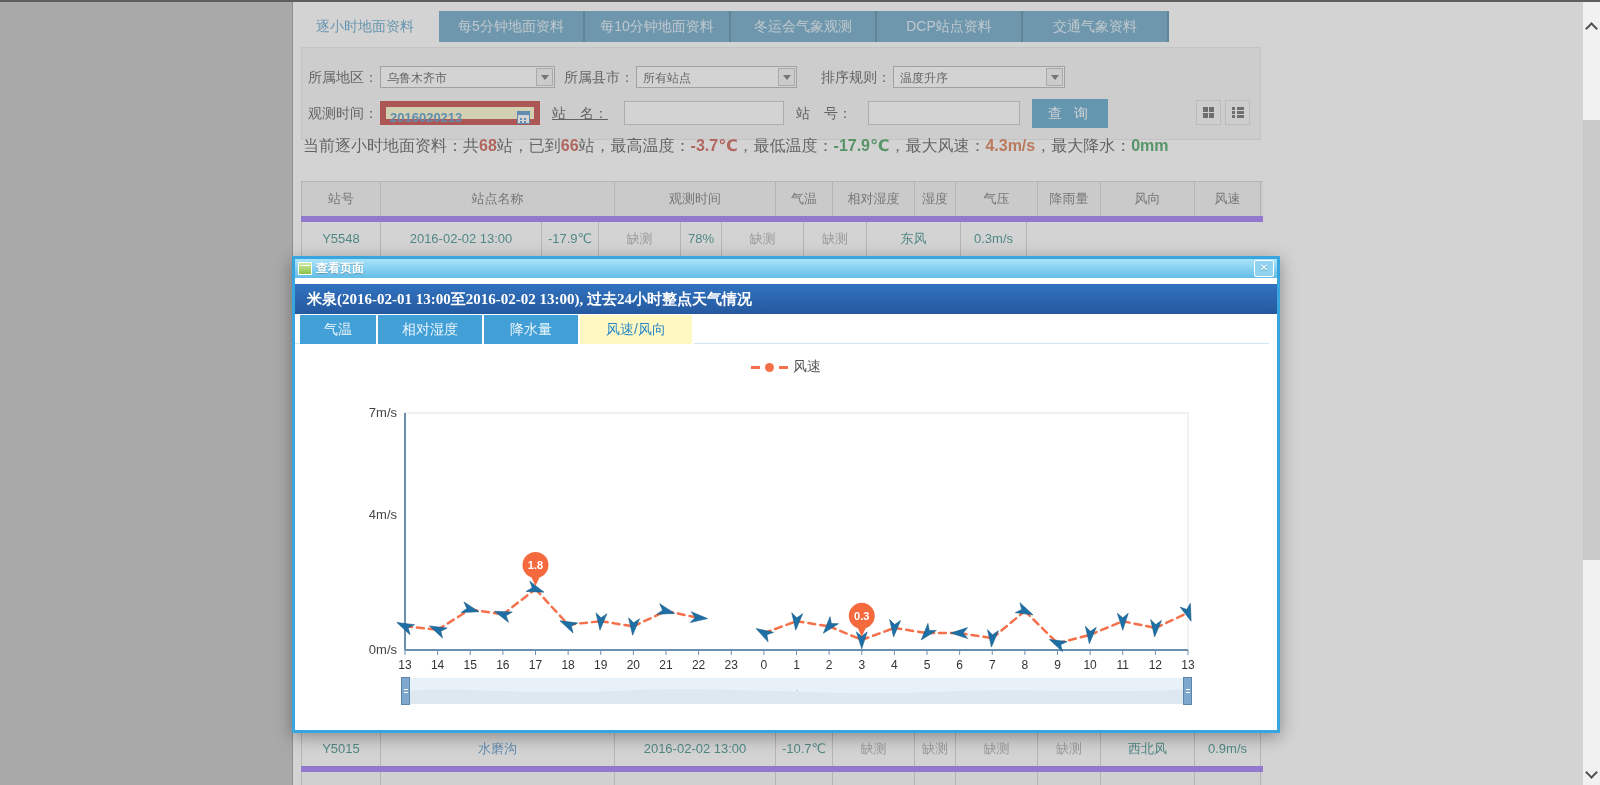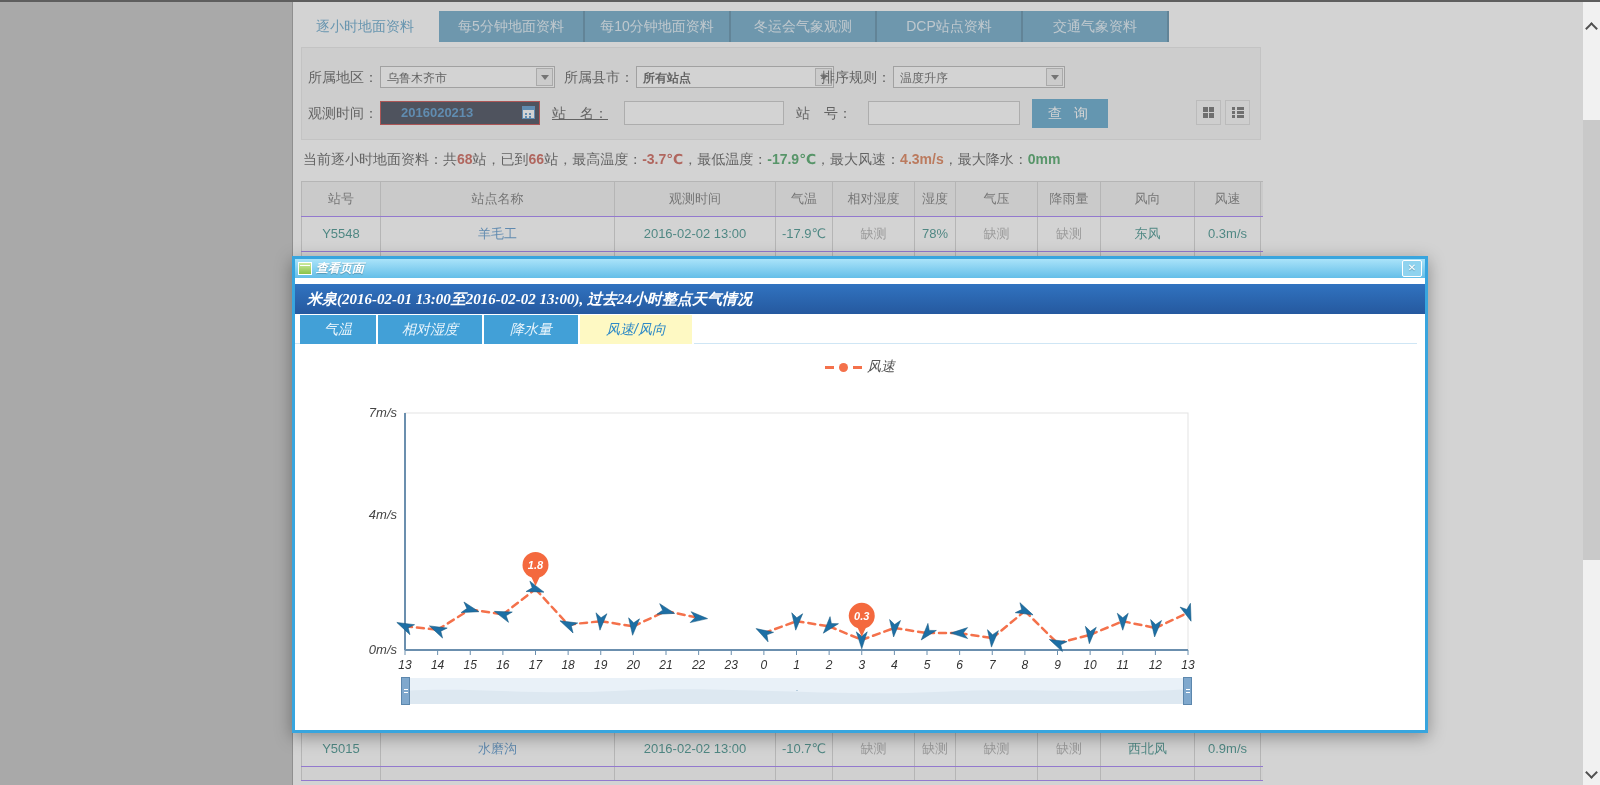--- a/index.html
+++ b/index.html
@@ -18,62 +18,62 @@
   .filter-panel{position:absolute;left:8px;top:45px;width:960px;height:93px;background:#f5f5f5;
                 border:1px solid #e2e2e2;box-sizing:border-box;}
   .flabel{position:absolute;font-size:14px;color:#333;}
   .sel{position:absolute;height:22px;background:#fff;border:1px solid #a5a5a5;font-size:12px;
        color:#333;line-height:22px;padding-left:6px;box-sizing:border-box;}
   .sel .dd{position:absolute;right:1px;top:1px;width:17px;height:18px;border:1px solid #b5b5b5;
            background:#f0f0f0;display:flex;align-items:center;justify-content:center;box-sizing:border-box;}
   .dd-arrow{width:0;height:0;border-left:4px solid transparent;border-right:4px solid transparent;
             border-top:5px solid #555;}
   .tinput{position:absolute;height:24px;background:#fff;border:1px solid #bbb;box-sizing:border-box;}
-  .date-input{position:absolute;height:24px;background:#0f172a;border:1px solid #b91c1c;box-sizing:border-box;
-              color:#2f7fc1;font-weight:bold;font-size:13px;line-height:22px;padding-left:20px;}
+  .date-input{position:absolute;height:24px;background:#fef9c3;border:6px solid #b91c1c;box-sizing:border-box;
+              color:#2f7fc1;font-weight:bold;font-size:13px;line-height:22px;padding-left:4px;}
   .icon-cal{position:absolute;right:4px;top:4px;width:13px;height:13px;border:1px solid #2f7fc1;background:#fff;box-sizing:border-box;}
   .icon-cal::before{content:"";position:absolute;left:0;top:0;right:0;height:3px;background:#2f7fc1;}
   .icon-cal::after{content:"";position:absolute;left:2px;top:6px;width:2px;height:2px;background:#2f7fc1;
                    box-shadow:4px 0 0 #2f7fc1,0 3px 0 #2f7fc1,4px 3px 0 #2f7fc1;}
   .btn-search{position:absolute;width:76px;height:29px;background:#3590c0;color:#fff;font-size:14px;
               text-align:center;line-height:29px;letter-spacing:4px;}
   .vt{position:absolute;width:25px;height:25px;border:1px solid #d4d4d4;background:#f6f6f6;
       display:flex;align-items:center;justify-content:center;box-sizing:border-box;}
   .icon-grid{position:relative;width:11px;height:11px;}
   .icon-grid::before{content:"";position:absolute;left:0;top:0;width:5px;height:5px;background:#4a4a4a;
                      box-shadow:6px 0 0 #4a4a4a,0 6px 0 #4a4a4a,6px 6px 0 #4a4a4a;}
   .icon-list{position:relative;width:12px;height:11px;}
   .icon-list::before{content:"";position:absolute;left:0;top:0;width:3px;height:3px;background:#4a4a4a;
                      box-shadow:0 4px 0 #4a4a4a,0 8px 0 #4a4a4a;}
   .icon-list::after{content:"";position:absolute;left:5px;top:0;width:7px;height:3px;background:#4a4a4a;
                     box-shadow:0 4px 0 #4a4a4a,0 8px 0 #4a4a4a;}
 
-  .summary{position:absolute;left:10px;top:149px;font-size:14px;color:#333;white-space:nowrap;}
+  .summary{position:absolute;left:10px;top:134px;font-size:16px;color:#333;white-space:nowrap;}
   .c-red{color:#c0392b;font-weight:bold;}
   .c-green{color:#1e8e3e;font-weight:bold;}
   .c-orange{color:#d35e2a;font-weight:bold;}
 
   .tblock{position:absolute;left:8px;width:962px;box-sizing:border-box;}
   #table-top{top:179px;}
   #table-bottom{top:730px;}
-  .trow{display:flex;height:34px;border-bottom:1px solid #8b5cf6;background:#fff;}
+  .trow{display:flex;height:34px;border-bottom:6px solid #8b5cf6;background:#fff;}
   .trow.thead{background:#efefef;border-top:1px solid #c9c9c9;}
   .trow.partial{height:13px;background:#fafafa;}
   .tcell{box-sizing:border-box;border-right:1px solid #c9c9c9;font-size:13px;color:#0f766e;
          text-align:center;line-height:33px;overflow:hidden;white-space:nowrap;}
   .tcell:first-child{border-left:1px solid #c9c9c9;}
   .thead .tcell{color:#555;}
   .tlink{color:#2e7bbf;}
   .tmuted{color:#9a9a9a;}
 
   #overlay{position:absolute;left:0;top:0;width:1291px;height:783px;background:rgba(158,158,158,0.45);z-index:50;}
 
   
-  #modal{position:absolute;left:292px;top:256px;width:1136px;height:477px;background:#fff;
-         border:3px solid #38a5de;box-sizing:border-box;z-index:100;box-shadow:0 4px 16px rgba(0,0,0,0.35);font-style:italic;}
+  #modal{position:absolute;left:292px;top:256px;width:988px;height:477px;background:#fff;
+         border:3px solid #38a5de;box-sizing:border-box;z-index:100;box-shadow:0 4px 16px rgba(0,0,0,0.35);}
   .m-titlebar{position:absolute;left:0;top:0;right:0;height:19px;
               background:linear-gradient(rgba(151,221,248,0.82),rgba(66,176,227,0.82));
               display:flex;align-items:center;padding:0 3px;color:#fff;font-size:12px;font-weight:bold;
               text-shadow:0 1px 1px rgba(0,0,0,0.25);}
   .tb-icon{width:12px;height:11px;border:1px solid #fff;background:linear-gradient(#cdeaa0,#8bc34a);
            margin-right:4px;position:relative;}
   .tb-icon::before{content:"";position:absolute;left:1px;top:2px;right:1px;height:1px;background:#fff;}
   .m-close{margin-left:auto;width:18px;height:15px;background:#8fd3ef;border:1px solid #fff;border-radius:2px;
            color:#fff;font-size:10px;font-weight:bold;line-height:14px;text-align:center;}
   .m-band{position:absolute;left:0;top:25px;right:0;height:30px;background:linear-gradient(#3173c0,#25599f);
@@ -135,21 +135,21 @@
 
   <div class="filter-panel">
     <span class="flabel" style="left:6px;top:21px;">所属地区：</span>
     <div class="sel" style="left:78px;top:18px;width:175px;">
       <span>乌鲁木齐市</span>
       <span class="dd">
           <span class="dd-arrow"></span>
         </span>
     </div>
     <span class="flabel" style="left:262px;top:21px;">所属县市：</span>
-    <div class="sel" style="left:334px;top:18px;width:198px;font-weight:bold;">
+    <div class="sel" style="left:334px;top:18px;width:161px;">
       <span>所有站点</span>
       <span class="dd">
           <span class="dd-arrow"></span>
         </span>
     </div>
     <span class="flabel" style="left:519px;top:21px;">排序规则：</span>
     <div class="sel" style="left:591px;top:18px;width:172px;">
       <span>温度升序</span>
       <span class="dd">
           <span class="dd-arrow"></span>
@@ -186,21 +186,20 @@
         <div class="tcell" style="width: 57px;">气温</div>
         <div class="tcell" style="width: 82px;">相对湿度</div>
         <div class="tcell" style="width: 41px;">湿度</div>
         <div class="tcell" style="width: 82px;">气压</div>
         <div class="tcell" style="width: 63px;">降雨量</div>
         <div class="tcell" style="width: 94px; font-family: Liberation Serif, serif;">风向</div>
         <div class="tcell" style="width: 66px;">风速</div>
       </div>
       <div class="trow">
         <div class="tcell" style="width: 80px;">Y5548</div>
-        <div class="tcell tlink" style="width: 234px;">羊毛工</div>
         <div class="tcell" style="width: 161px;">2016-02-02 13:00</div>
         <div class="tcell" style="width: 57px;">-17.9℃</div>
         <div class="tcell tmuted" style="width: 82px;">缺测</div>
         <div class="tcell" style="width: 41px;">78%</div>
         <div class="tcell tmuted" style="width: 82px;">缺测</div>
         <div class="tcell tmuted" style="width: 63px;">缺测</div>
         <div class="tcell" style="width: 94px;">东风</div>
         <div class="tcell" style="width: 66px;">0.3m/s</div>
       </div>
       <div class="trow">

